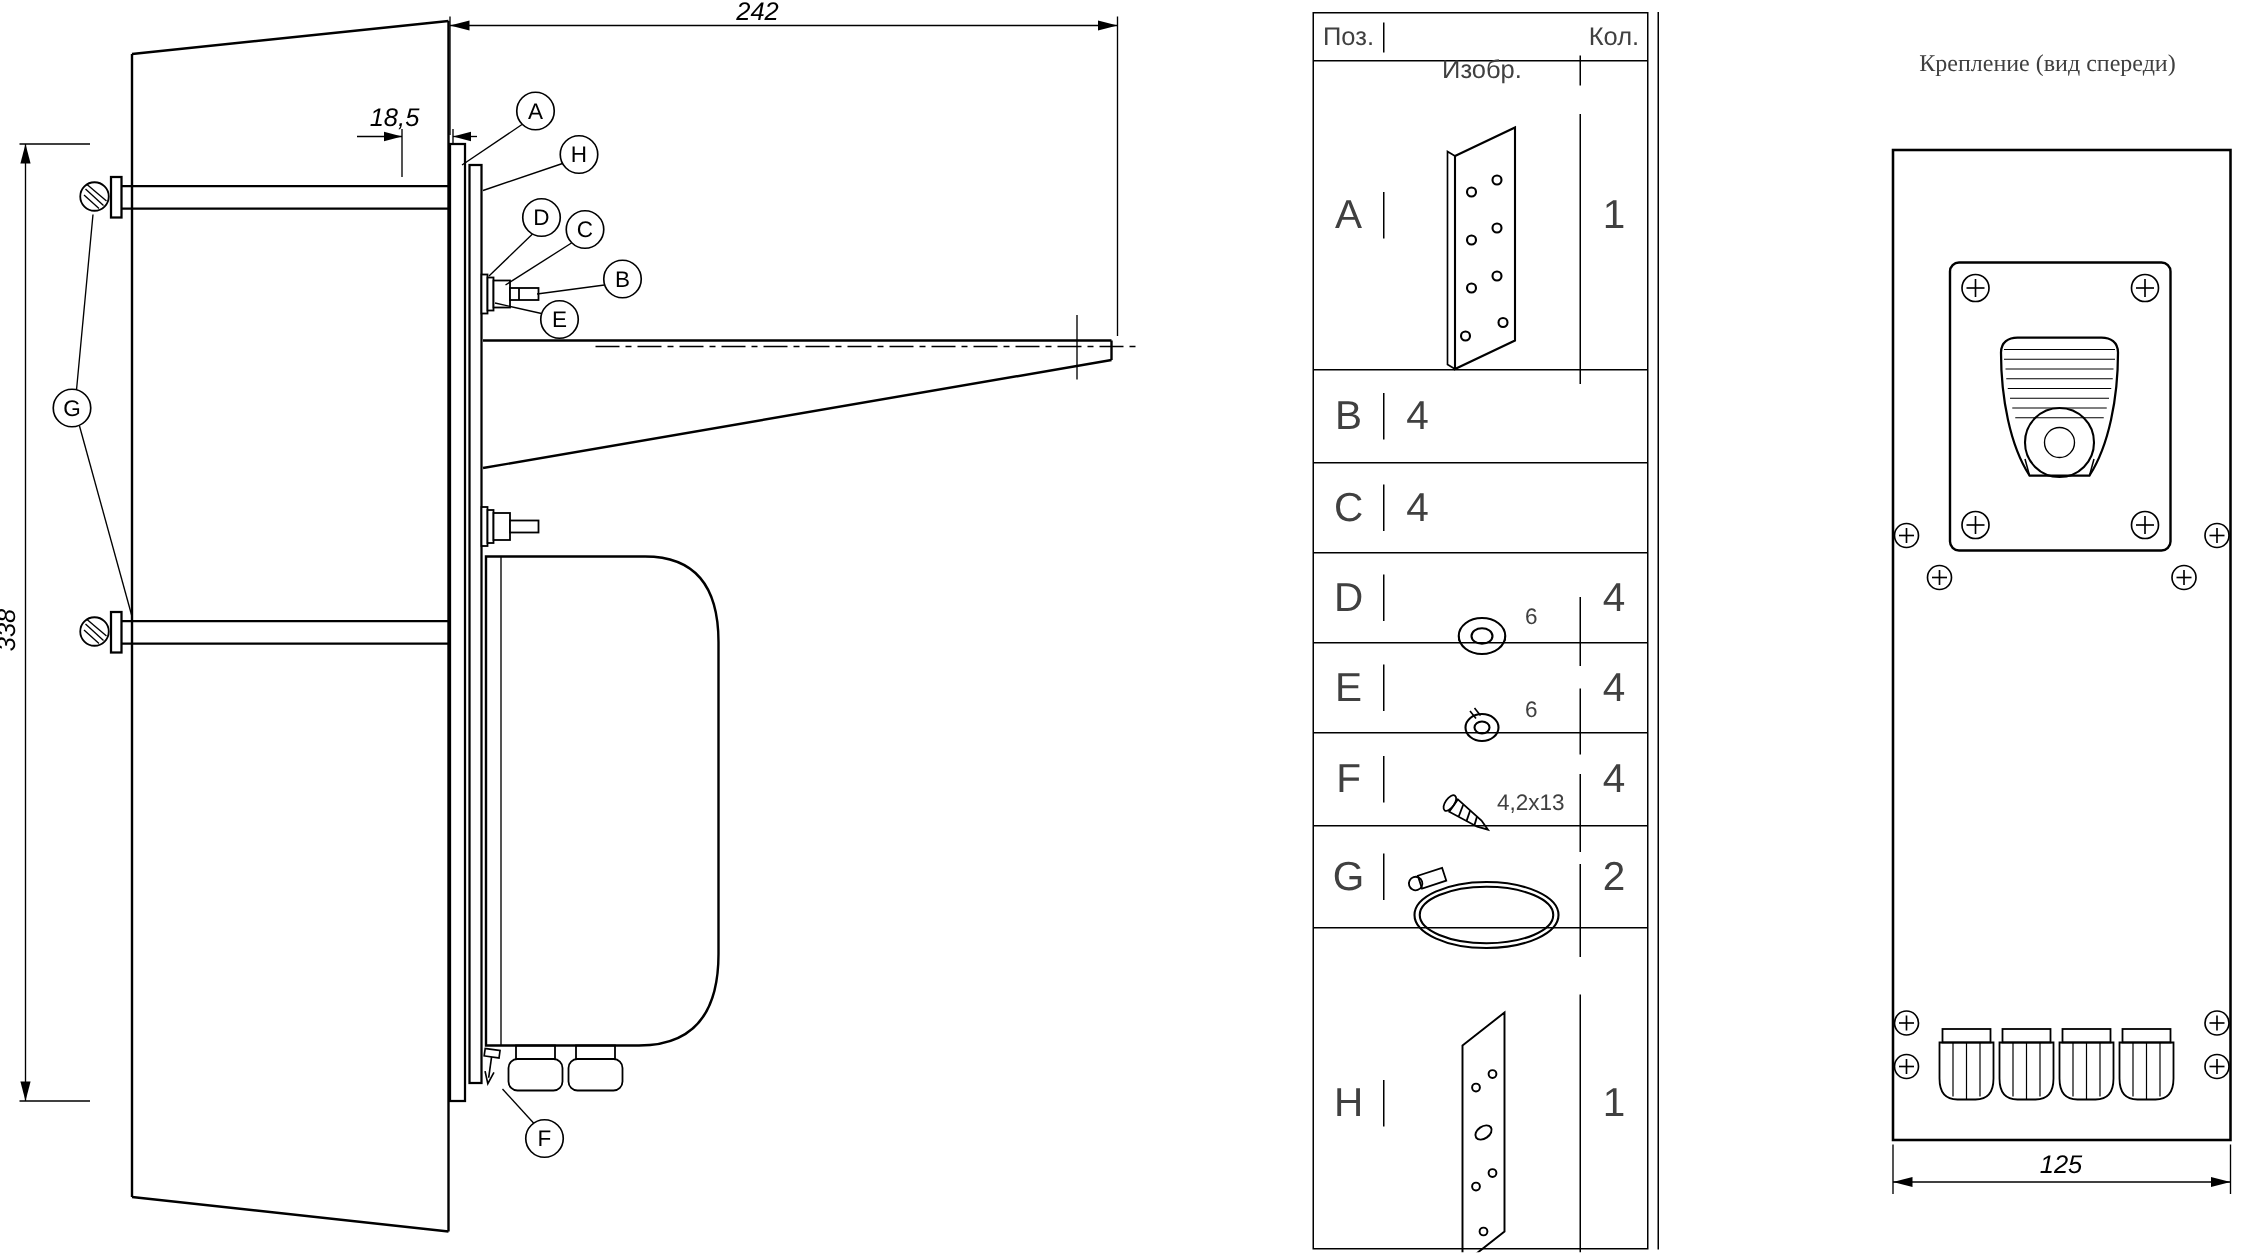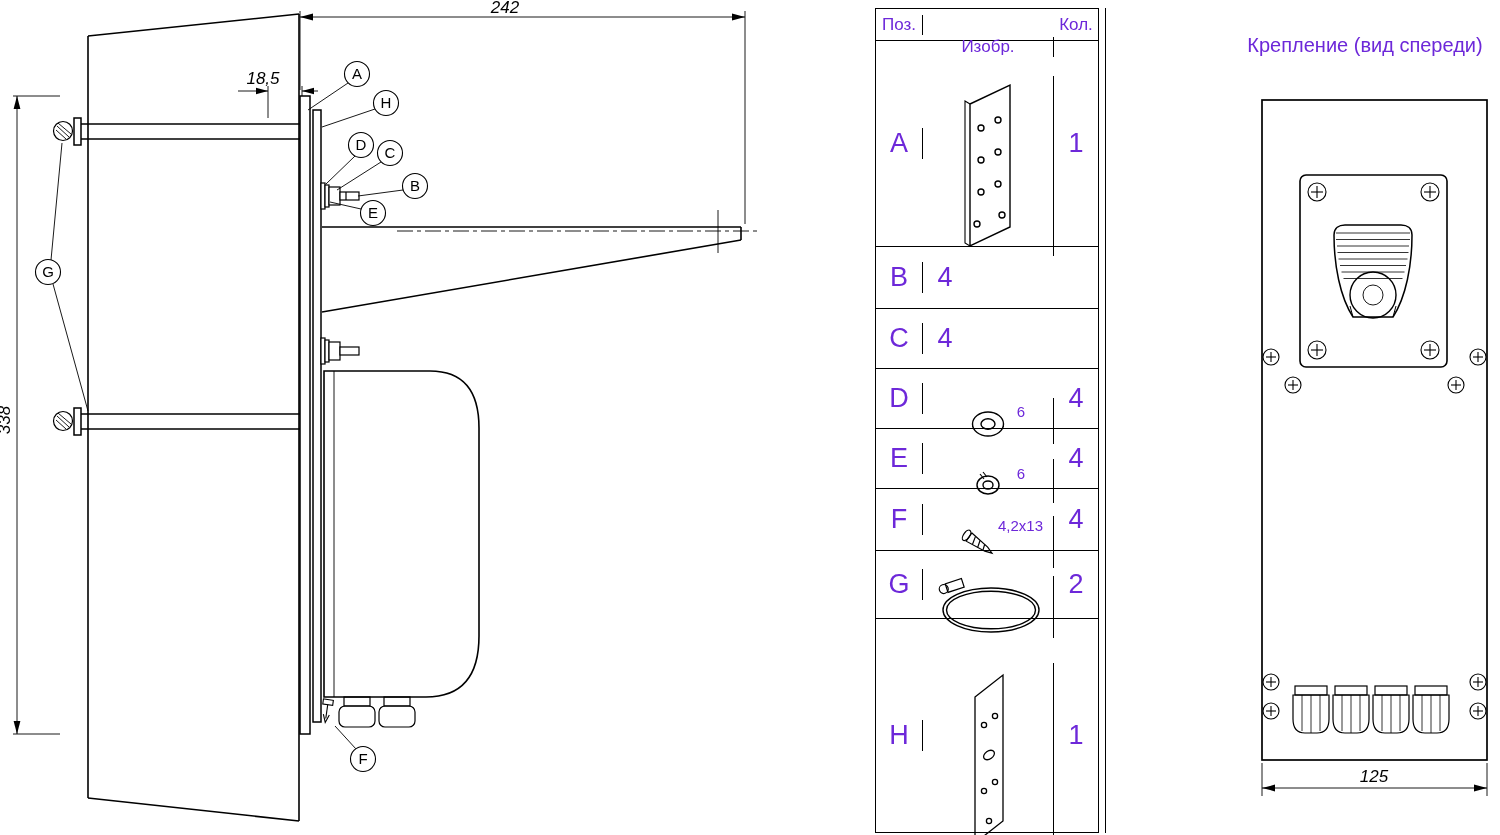--- a/index.html
+++ b/index.html
@@ -1,17 +1,17 @@
 <!DOCTYPE html>
 <html><head>
 <meta charset="utf-8">
 <style>
   html,body{margin:0;padding:0;background:#fff;}
   #canvas{position:relative;width:1500px;height:835px;background:#fff;
-          font-family:"Liberation Sans","DejaVu Sans",sans-serif;color:#6d28d9;overflow:hidden;}
+          font-family:"Liberation Sans","DejaVu Sans",sans-serif;color:#404040;overflow:hidden;}
   svg{display:block;}
   text{font-family:"Liberation Sans","DejaVu Sans",sans-serif;fill:#000;stroke:none;}
   .dim-text{font-style:italic;font-size:17px;}
   .callout-text{font-size:15px;}
 
   .side-view-svg{position:absolute;left:0;top:0;}
 
   
   .parts-table{position:absolute;left:875px;top:8px;width:224px;height:825px;
                border:1.6px solid #000;box-sizing:border-box;display:flex;flex-direction:column;}
@@ -19,21 +19,21 @@
   .pt-row:last-child{border-bottom:none;}
   .pt-cell{box-sizing:border-box;display:flex;align-items:center;justify-content:center;position:relative;}
   .pt-pos{width:47px;border-right:1.4px solid #000;font-size:27px;}
   .pt-img{flex:1;border-right:1.4px solid #000;margin-top:44px;}
   .pt-qty{width:44px;font-size:27px;}
   .pt-header .pt-cell{font-size:17px;}
   .pt-label{position:absolute;font-size:15px;white-space:nowrap;}
   .tbl-double-line{position:absolute;left:1105px;top:8px;width:0;height:825px;border-left:1.4px solid #000;}
 
   
-  .front-title{position:absolute;left:1230px;top:34px;width:270px;text-align:center;font-size:20px;}
+  .front-title{position:absolute;left:1230px;top:34px;width:270px;text-align:center;font-size:16px;font-family:Liberation Serif, serif;}
   .front-view-svg{position:absolute;left:1230px;top:94px;}
 </style>
 </head>
 <body>
 
 <div id="canvas">
 
   <svg class="side-view-svg" width="860" height="835" viewBox="0 0 860 835">
 
     <g stroke="#000" stroke-width="1.6" fill="none">
@@ -241,21 +241,21 @@
             <line x1="15" y1="5" x2="19" y2="10" stroke-width="1.1"></line>
           </g>
         </svg>
       </div>
       <div class="pt-cell pt-qty">4</div>
     </div>
 
     <div class="pt-row" style="height:62px">
       <div class="pt-cell pt-pos">F</div>
       <div class="pt-cell pt-img">
-        <span class="pt-label" style="top:1px;right:10px">4,2x13</span>
+        <span class="pt-label" style="top:11px;right:10px">4,2x13</span>
         <svg width="70" height="42" viewBox="0 0 70 42" style="margin-top:10px">
           <g stroke="#000" stroke-width="1.2" fill="none" transform="rotate(35 18 10)">
             <ellipse cx="14" cy="12" rx="3" ry="6"></ellipse>
             <path d="M17 7 L38 9.5 L45 12 L38 14.5 L17 17 Z"></path>
             <line x1="22" y1="8" x2="24" y2="16"></line>
             <line x1="28" y1="8.5" x2="30" y2="15.5"></line>
             <line x1="34" y1="9" x2="36" y2="15"></line>
           </g>
         </svg>
       </div>

